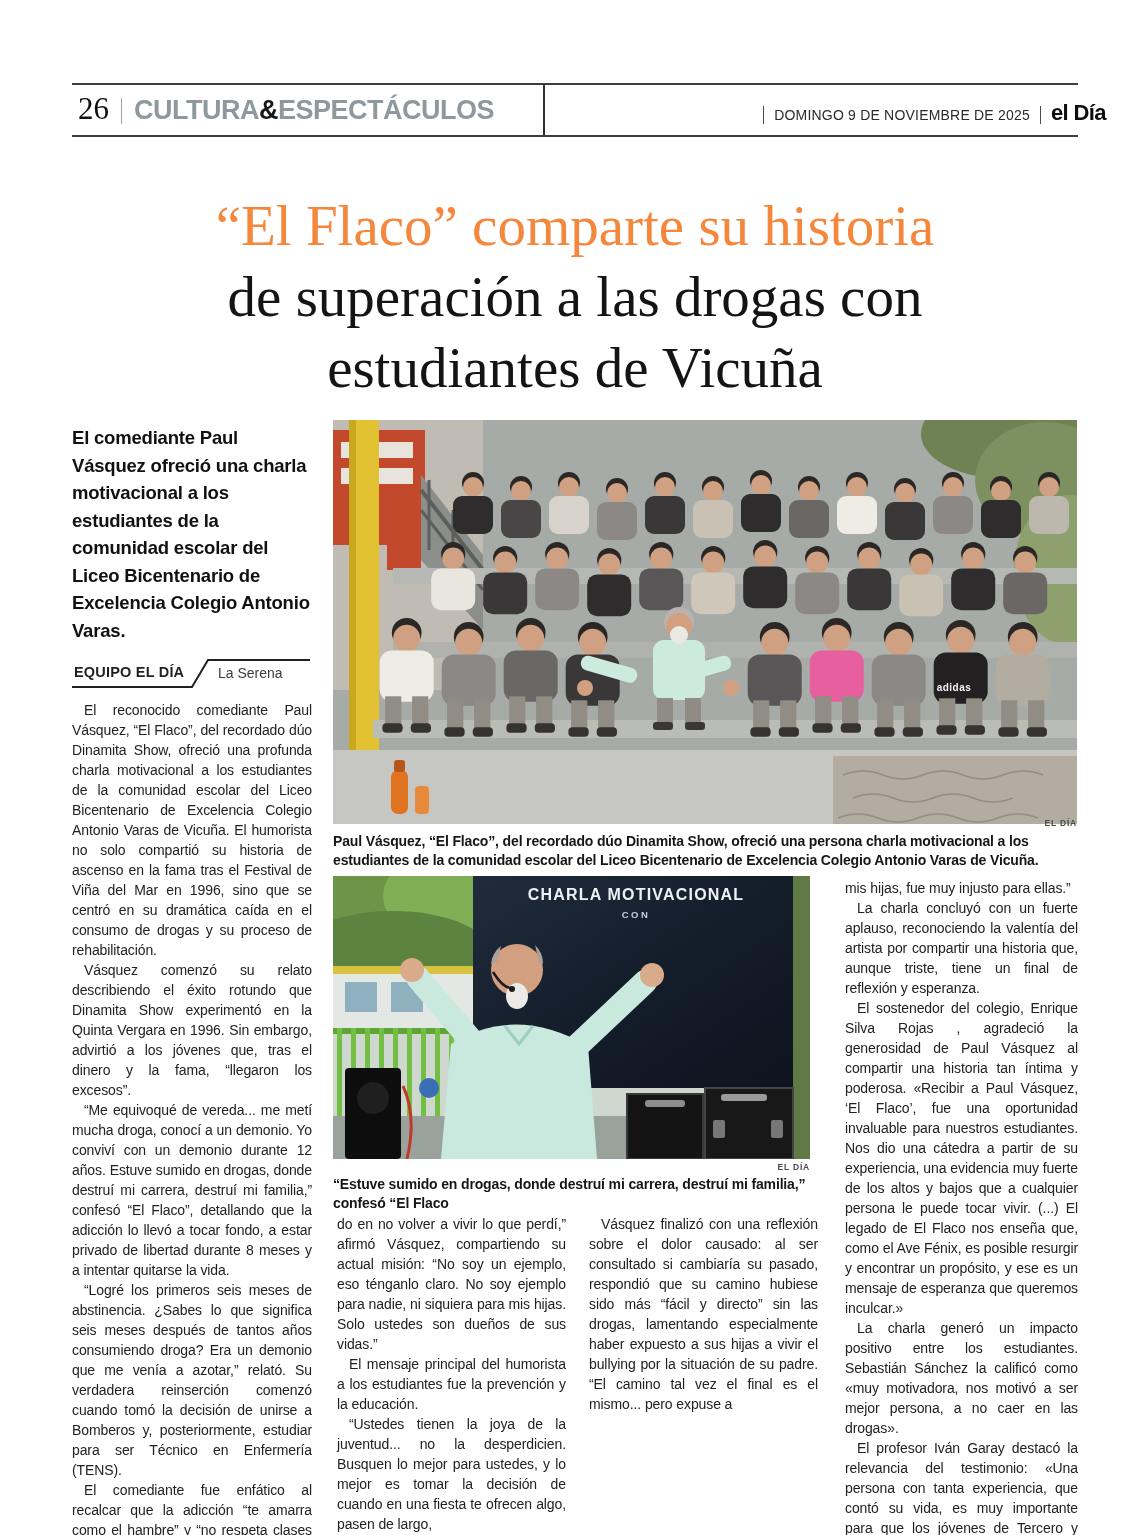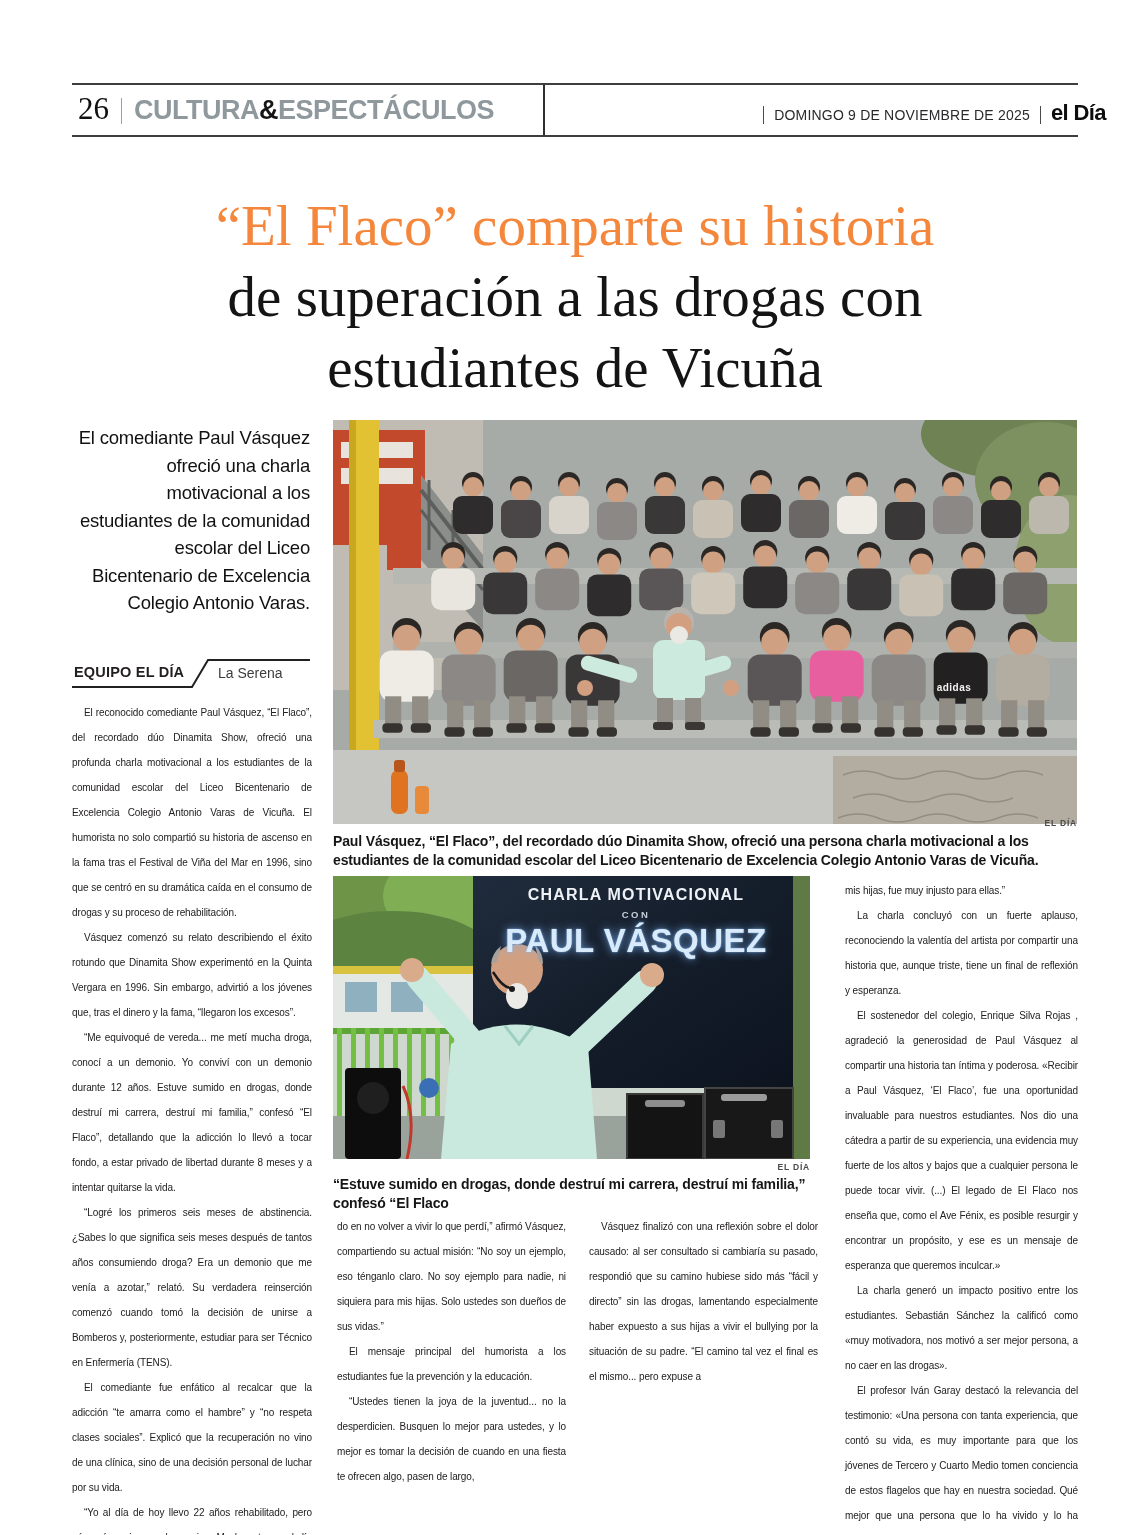--- a/index.html
+++ b/index.html
@@ -17,28 +17,28 @@
   .hdr-right .bar{display:inline-block;width:1px;height:18px;background:#4a4a4c;margin:0 10px;vertical-align:-4px;}
   .hdr-masthead{font-size:22px;font-weight:800;letter-spacing:-0.6px;color:#0d0d0d;}
 
   
   .kicker{width:1006px;text-align:center;font-size:16px;letter-spacing:2.4px;color:#66686b;font-weight:500;}
   .headline{width:1006px;text-align:center;font-family:"Liberation Serif",serif;
             font-size:57px;line-height:71px;color:#141414;font-weight:400;}
   .headline .hl1{color:#f4873b;}
 
   
-  .lede{width:238px;text-align:right;font-size:18.5px;line-height:27.5px;font-weight:400;
+  .lede{width:238px;font-size:18.5px;line-height:27.5px;font-weight:700;
         letter-spacing:-0.2px;color:#111;}
   .byline{width:238px;height:34px;}
   .byline .author{position:absolute;left:2px;top:8px;font-size:14.5px;font-weight:800;letter-spacing:.2px;}
   .byline .loc{position:absolute;left:146px;top:9px;font-size:14px;color:#3c3c3e;}
 
   
-  .bodycol{font-size:10px;line-height:25px;text-align:justify;letter-spacing:-0.1px;color:#232021;}
+  .bodycol{font-size:14px;line-height:20px;text-align:justify;letter-spacing:-0.1px;color:#232021;}
   .bodycol p{margin:0;text-indent:12px;}
   .bodycol p.cont{text-indent:0;}
 
   
   .photo{overflow:hidden;background:#9aa0a0;}
   .credit{font-size:8.5px;font-weight:700;color:#4b4b4d;letter-spacing:.8px;text-align:right;}
   .caption{font-size:14px;line-height:18.5px;font-weight:700;letter-spacing:-0.15px;color:#161617;}
 
   .adidas-tag{position:absolute;left:586px;top:262px;width:70px;text-align:center;
               font-size:10px;font-weight:700;color:#f2f2f0;letter-spacing:.5px;}
@@ -295,21 +295,20 @@
         <path d="M158,88 a26,26 0 0 1 10,-18 l-4,16 Z" fill="#a8a29a"></path>
         <path d="M210,88 a26,26 0 0 0 -8,-19 l4,17 Z" fill="#a8a29a"></path>
         <ellipse cx="184" cy="120" rx="11" ry="13" fill="#eceae6"></ellipse>
         <path d="M160,96 Q170,112 178,112" stroke="#1a1a1a" stroke-width="2.5" fill="none"></path>
         <circle cx="179" cy="113" r="3" fill="#1a1a1a"></circle>
       </g>
     </svg>
     <div class="backdrop-text">
       <div class="b1">CHARLA MOTIVACIONAL</div>
       <div class="b2">CON</div>
-      <div class="b3">PAUL VÁSQUEZ</div>
     </div>
   </div>
 
   <div class="abs credit" style="left:333px;top:1162px;width:477px;">EL DÍA</div>
   <div class="abs caption" style="left:333px;top:1175px;width:477px;">“Estuve sumido en drogas, donde destruí mi carrera, destruí mi familia,” confesó “El Flaco</div>
 
   <div class="abs bodycol" style="left:337px;top:1214px;width:229px;height:310px;">
     <p class="cont">do en no volver a vivir lo que perdí,” afirmó Vásquez, compartiendo su actual misión: “No soy un ejemplo, eso ténganlo claro. No soy ejemplo para nadie, ni siquiera para mis hijas. Solo ustedes son dueños de sus vidas.”</p>
     <p>El mensaje principal del humorista a los estudiantes fue la prevención y la educación.</p>
     <p>“Ustedes tienen la joya de la juventud... no la desperdicien. Busquen lo mejor para ustedes, y lo mejor es tomar la decisión de cuando en una fiesta te ofrecen algo, pasen de largo,</p>

